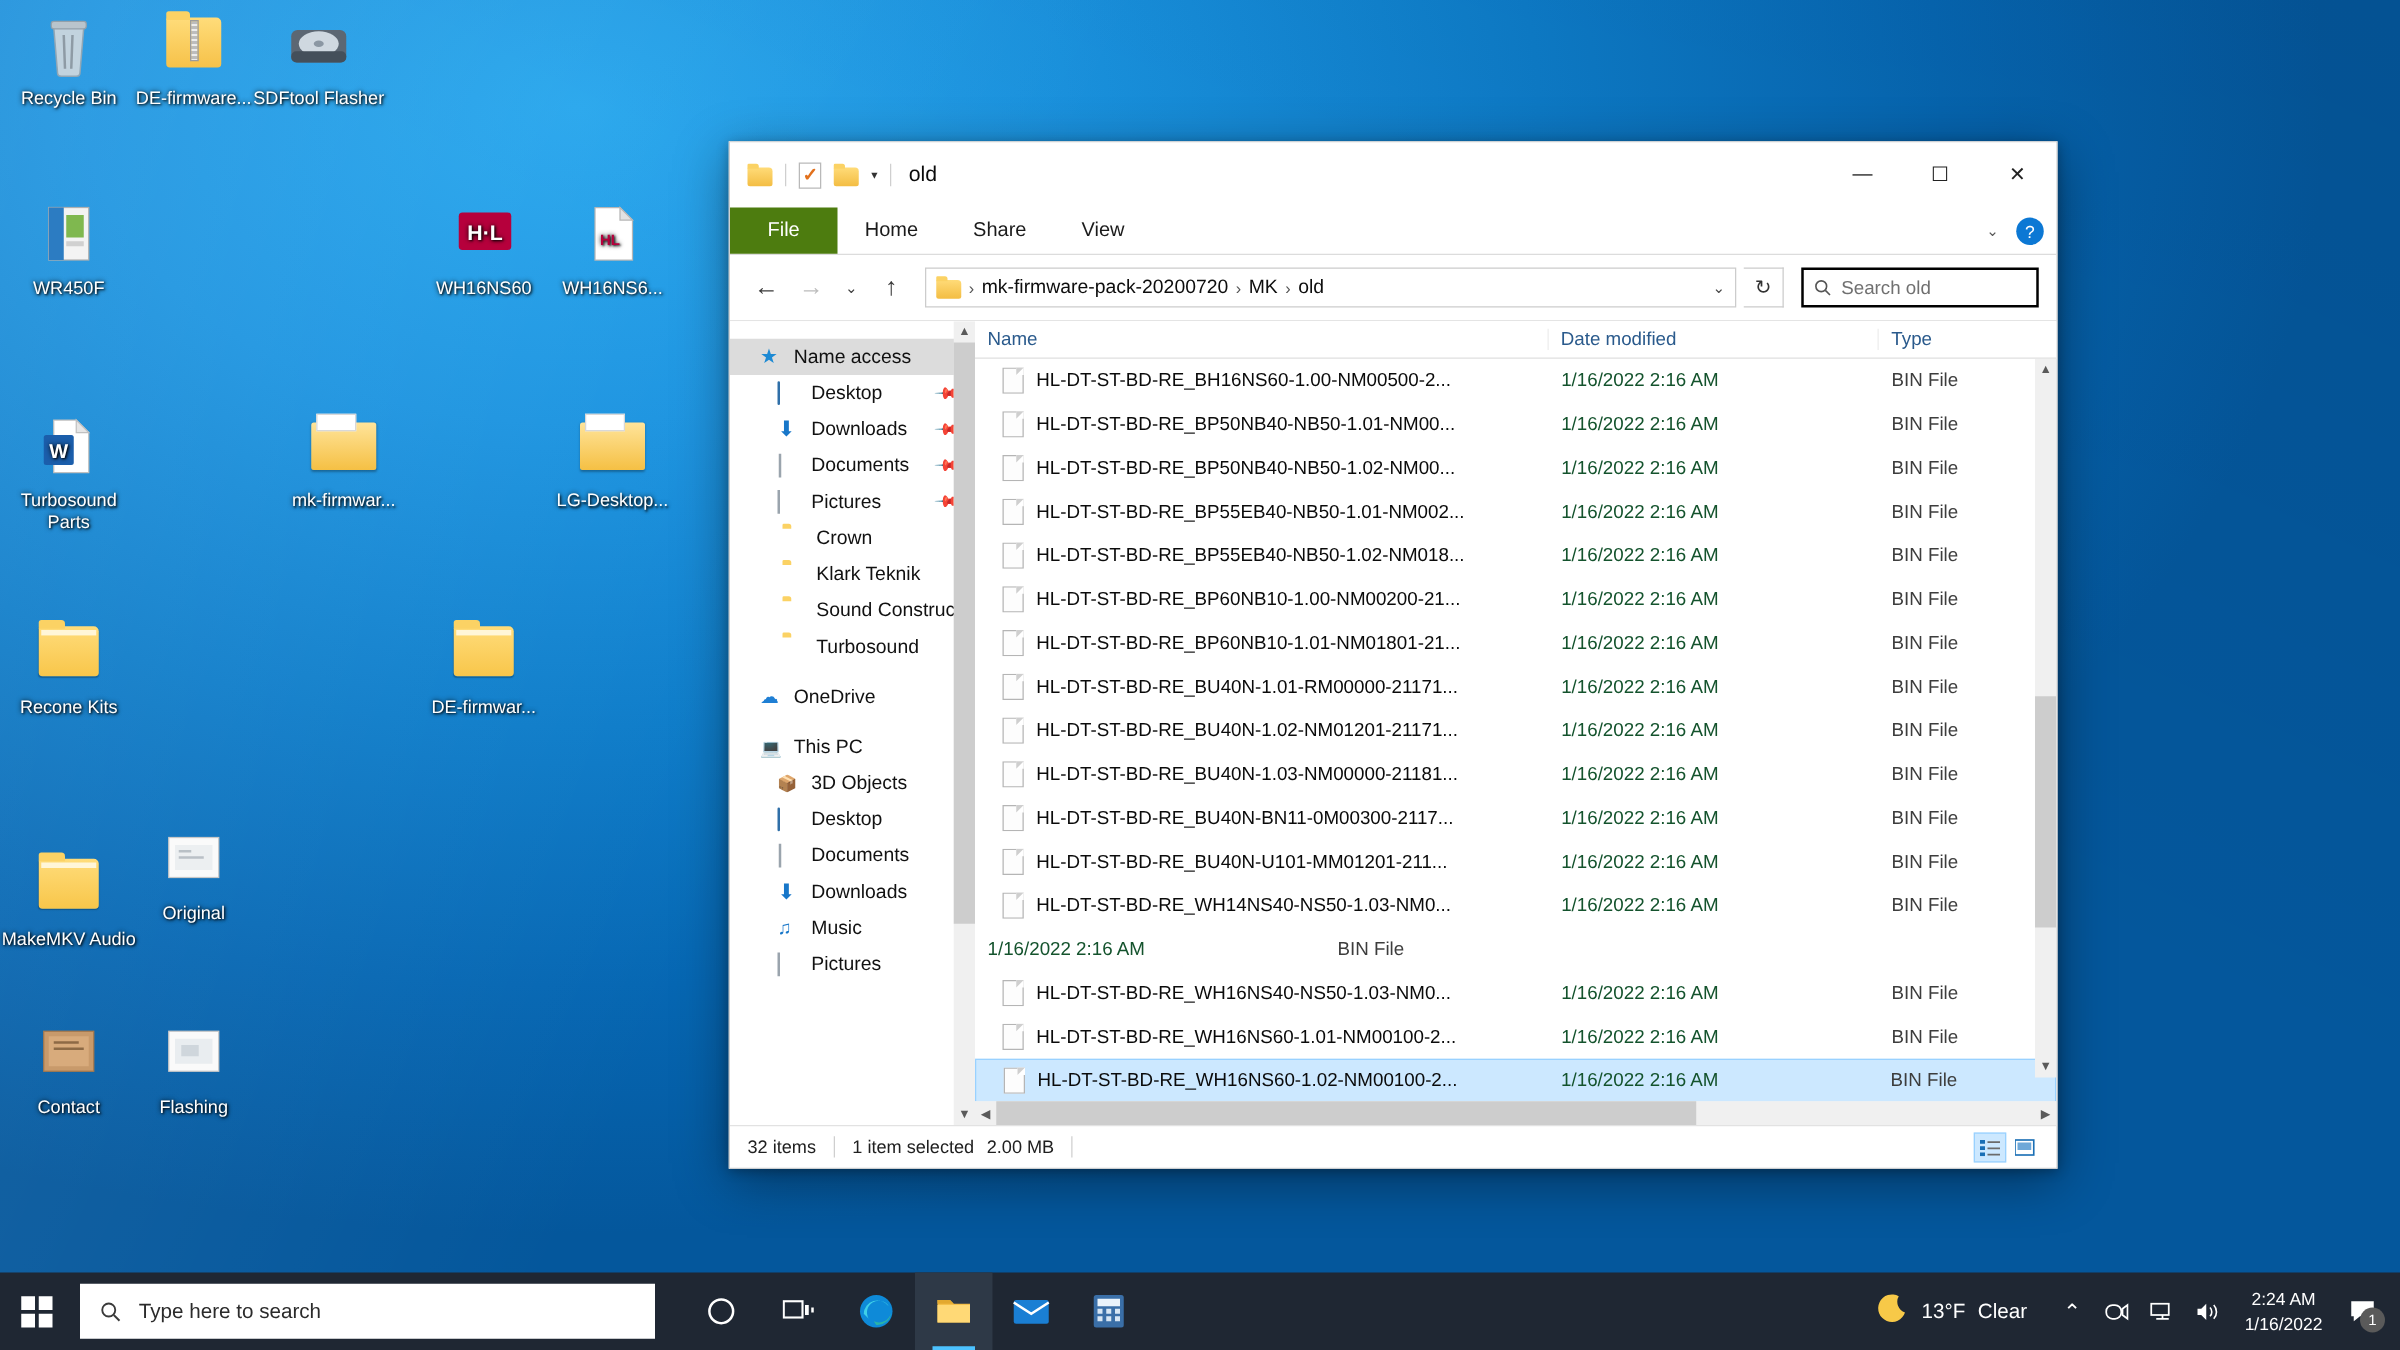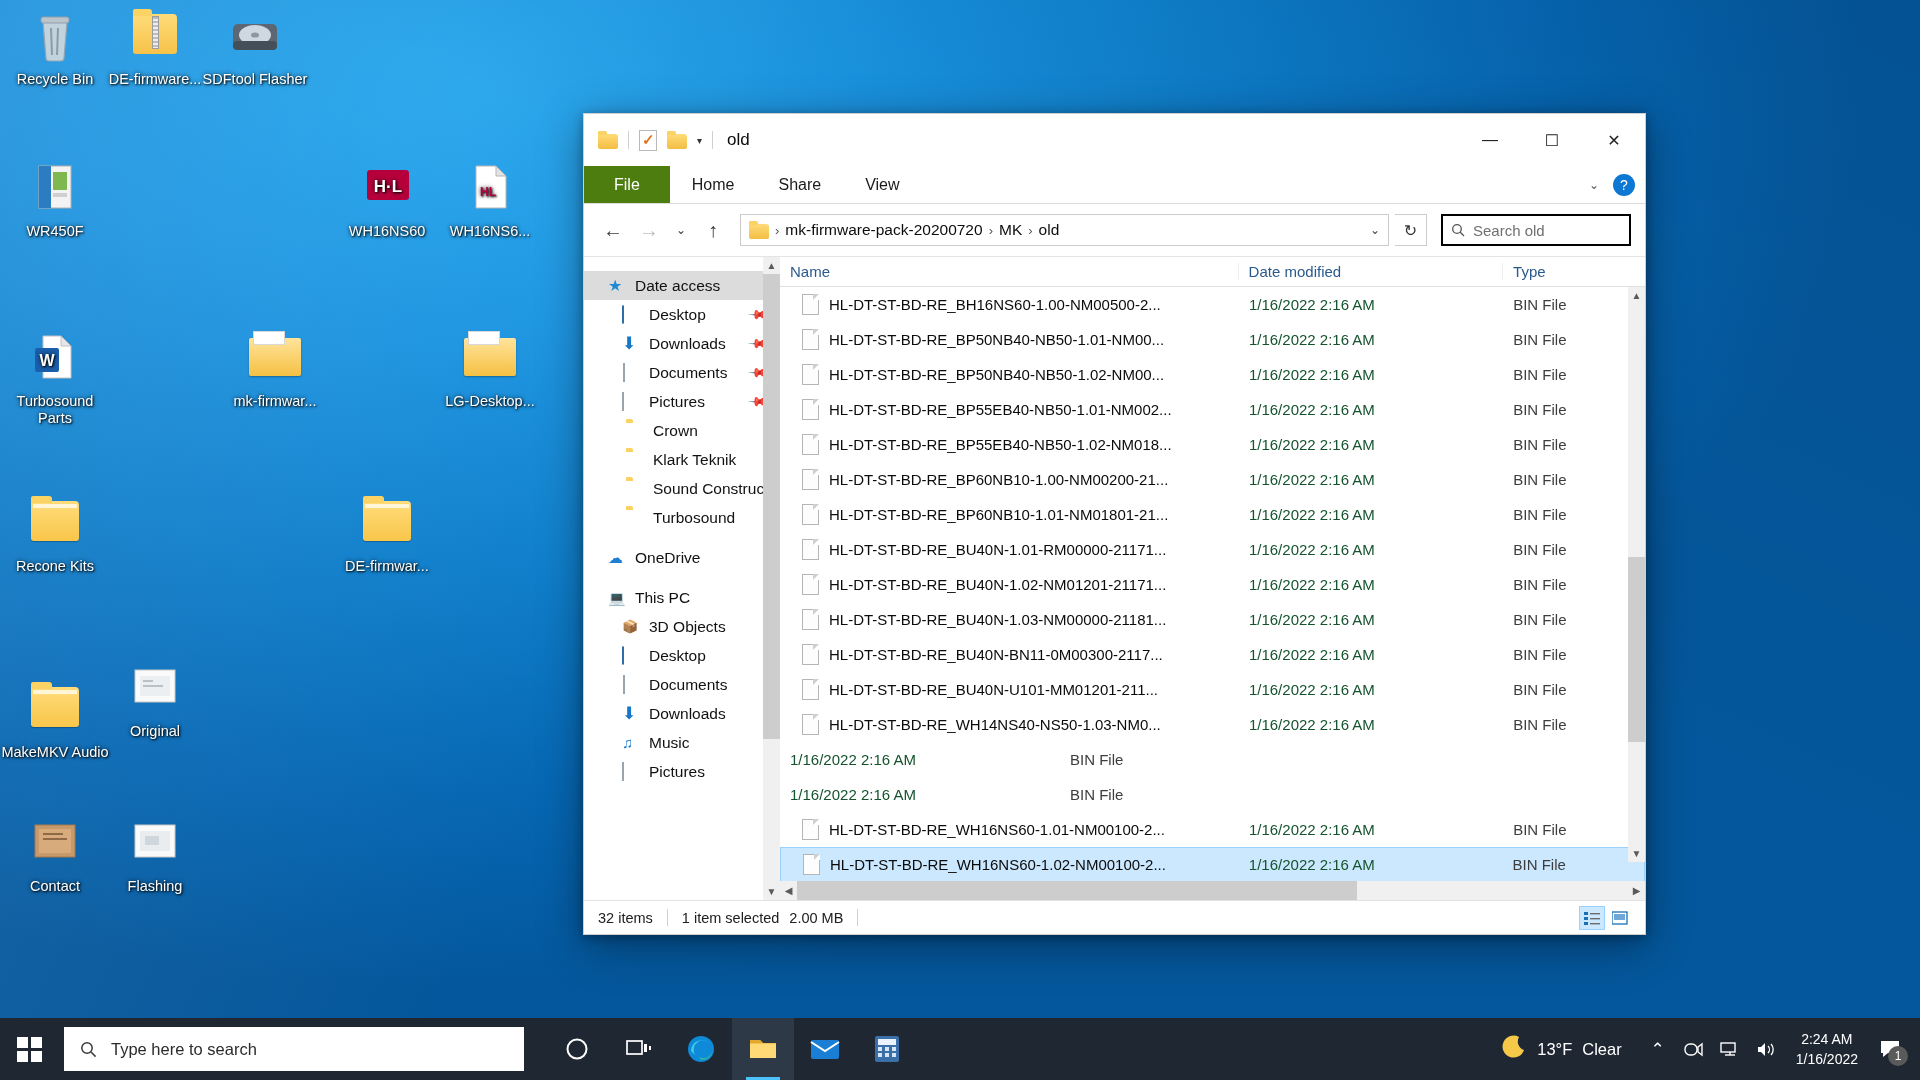--- a/index.html
+++ b/index.html
@@ -408,21 +408,21 @@
     </div>
   </div>
 
   <div class="win-body">
 
     <div class="navpane">
       <div class="navlist">
 
         <div class="navitem sel" style="padding-left:24px">
           <span class="ni-ico ico-star">★</span>
-          <span>Date access</span>
+          <span>Name access</span>
         </div>
 
         <div class="navitem" style="padding-left:38px">
           <span class="ni-ico"><span class="ico-monitor"></span></span>
           <span>Desktop</span>
           <span class="pin">📌</span>
         </div>
 
         <div class="navitem" style="padding-left:38px">
           <span class="ni-ico ico-dl">⬇</span>
@@ -643,20 +643,24 @@
           <div class="cell date">1/16/2022 2:16 AM</div>
           <div class="cell type">BIN File</div>
         </div>
 
         <div class="row">
           <div class="cell date">1/16/2022 2:16 AM</div>
           <div class="cell type">BIN File</div>
         </div>
 
         <div class="row">
+          <div class="cell name">
+              <span class="file-ico"></span>
+              <span>HL-DT-ST-BD-RE_WH16NS40-NS50-1.03-NM0...</span>
+            </div>
           <div class="cell date">1/16/2022 2:16 AM</div>
           <div class="cell type">BIN File</div>
         </div>
 
         <div class="row">
           <div class="cell name">
               <span class="file-ico"></span>
               <span>HL-DT-ST-BD-RE_WH16NS60-1.01-NM00100-2...</span>
             </div>
           <div class="cell date">1/16/2022 2:16 AM</div>

